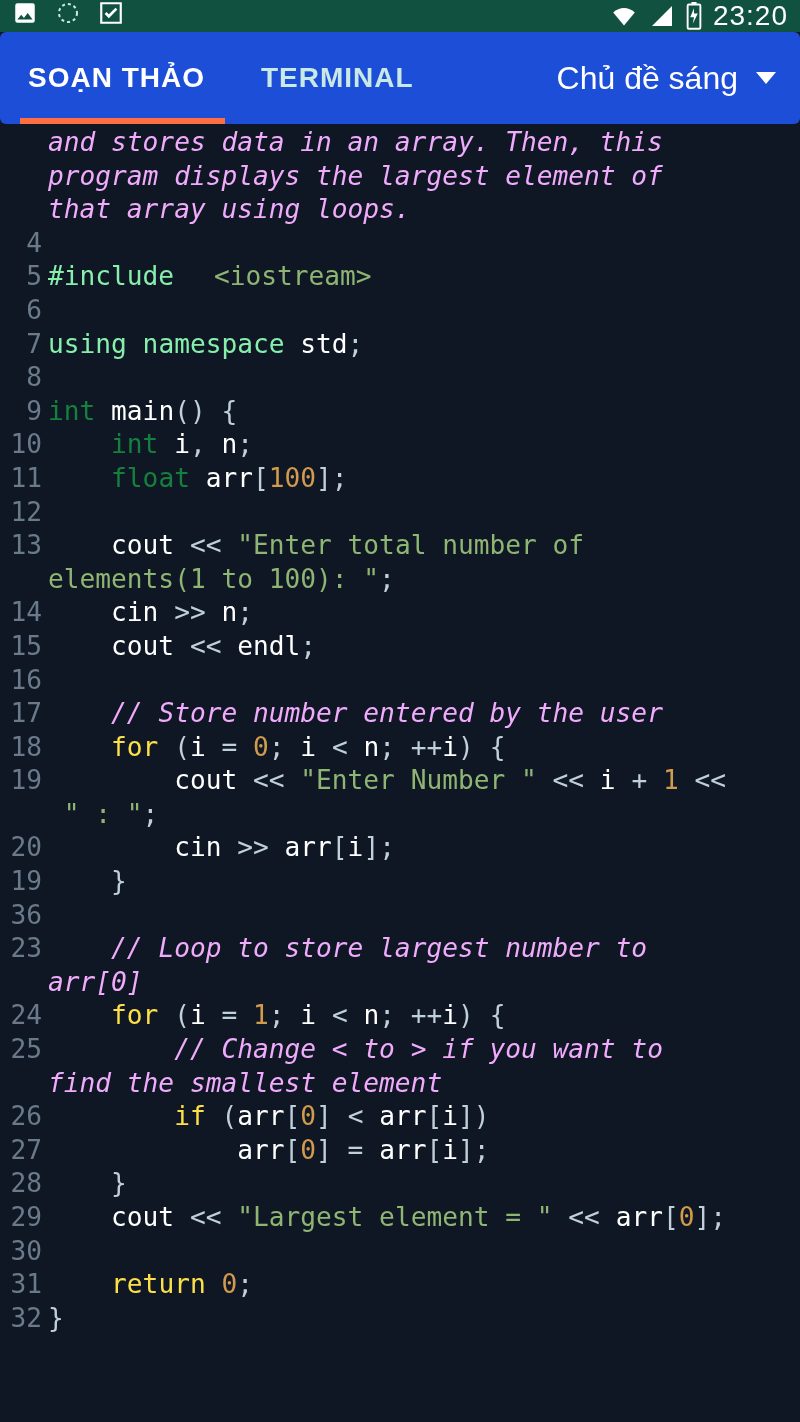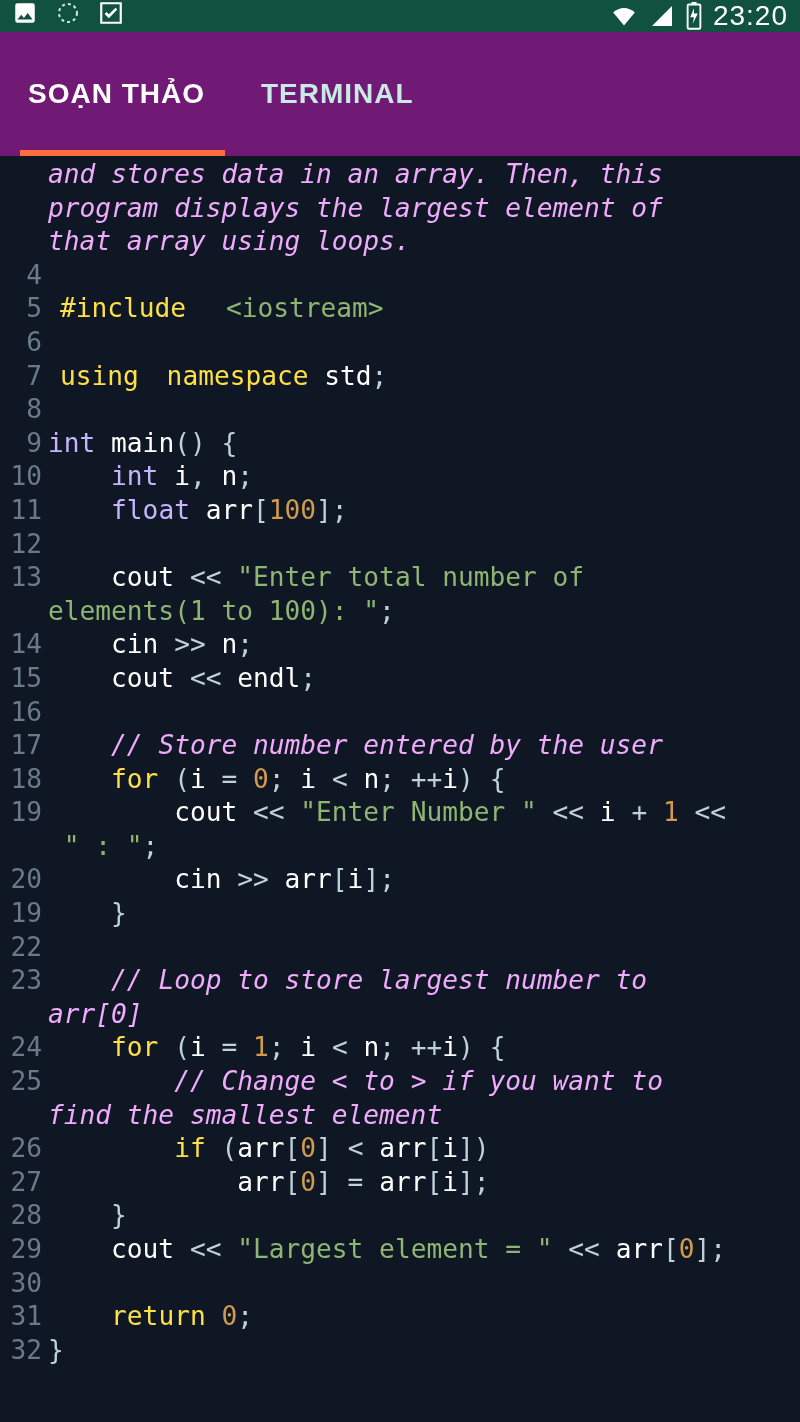--- a/index.html
+++ b/index.html
@@ -15,25 +15,26 @@
     align-items: center;
     padding: 0 12px;
     font-size: 28px;
   }
   .status-left { display: flex; align-items: center; gap: 18px; }
   .status-right { margin-left: auto; display: flex; align-items: center; gap: 10px; }
   .status-right svg { display: block; }
 
   
   .toolbar {
-    height: 124px;
-    background: #701a75;
+    height: 92px;
+    background: #1d4ed8;
     display: flex;
     align-items: stretch;
     color: #ffffff;
+    border-radius: 6px;
   }
   .tab {
     display: flex;
     align-items: center;
     justify-content: center;
     padding: 0 28px;
     font-size: 28px;
     font-weight: 600;
     letter-spacing: 1px;
     position: relative;
@@ -86,24 +87,24 @@
   .code {
     flex: 1;
     color: #c0d0da;
     white-space: pre;
     padding-top: 2px;
   }
   .code .l { display:block; height:33.6px; }
 
   
   .c-comment { color: #f0abfc; font-style: italic; }
-  .c-pre     { color: #fde047; margin-left: 12px; }   
+  .c-pre     { color: #86efac; }   
   .c-inc     { color: #8fb573; margin-left: 24px; }   
   .c-kw      { color: #fde047; }   
-  .c-type    { color: #c4b5fd; margin-top: 32px; }   
+  .c-type    { color: #15803d; margin-top: 32px; }   
   .c-ident   { color: #ffffff; }
   .c-num     { color: #d19a4c; }
   .c-str     { color: #8fb573; }
   .c-punct   { color: #c0d0da; }
   .c-op      { color: #c0d0da; }
 
 </style>
 </head>
 <body>
 
@@ -147,20 +148,24 @@
     <span style="font-size:28px; letter-spacing:1px;">23:20</span>
   </div>
 </div>
 
 <div class="toolbar">
   <div class="tab active">
     <span>SOẠN THẢO</span>
   </div>
   <div class="tab">
     <span>TERMINAL</span>
+  </div>
+  <div class="theme-dd">
+    <span>Chủ đề sáng</span>
+    <span class="arrow"></span>
   </div>
 </div>
 
 <div class="editor">
   <div class="gutter" id="gutter">
       <div class="wrap">.</div>
       <div class="wrap">.</div>
       <div class="wrap">.</div>
       <div>4</div>
       <div>5</div>
@@ -175,21 +180,21 @@
       <div class="wrap">.</div>
       <div>14</div>
       <div>15</div>
       <div>16</div>
       <div>17</div>
       <div>18</div>
       <div>19</div>
       <div class="wrap">.</div>
       <div>20</div>
       <div>19</div>
-      <div>22</div>
+      <div>36</div>
       <div>23</div>
       <div class="wrap">.</div>
       <div>24</div>
       <div>25</div>
       <div class="wrap">.</div>
       <div>26</div>
       <div>27</div>
       <div>28</div>
       <div>29</div>
       <div>30</div>

